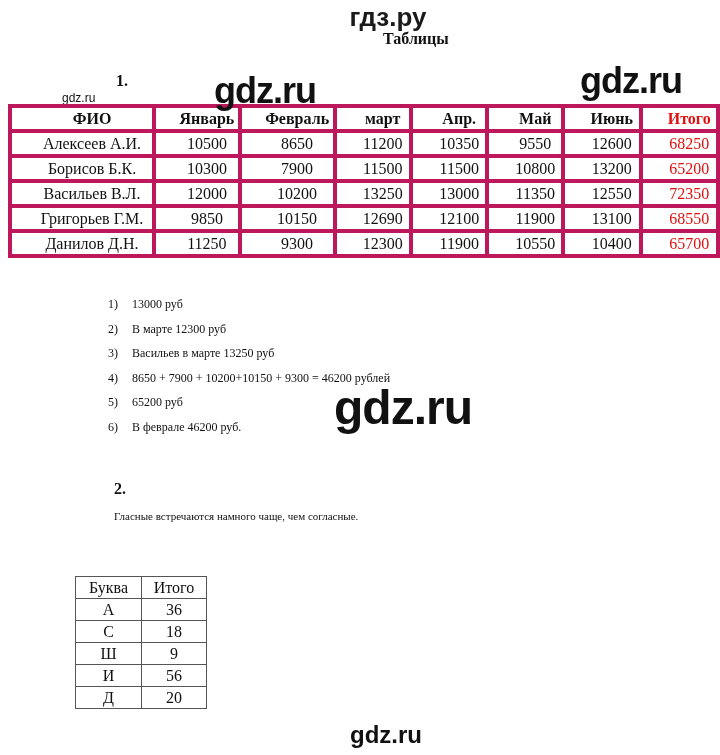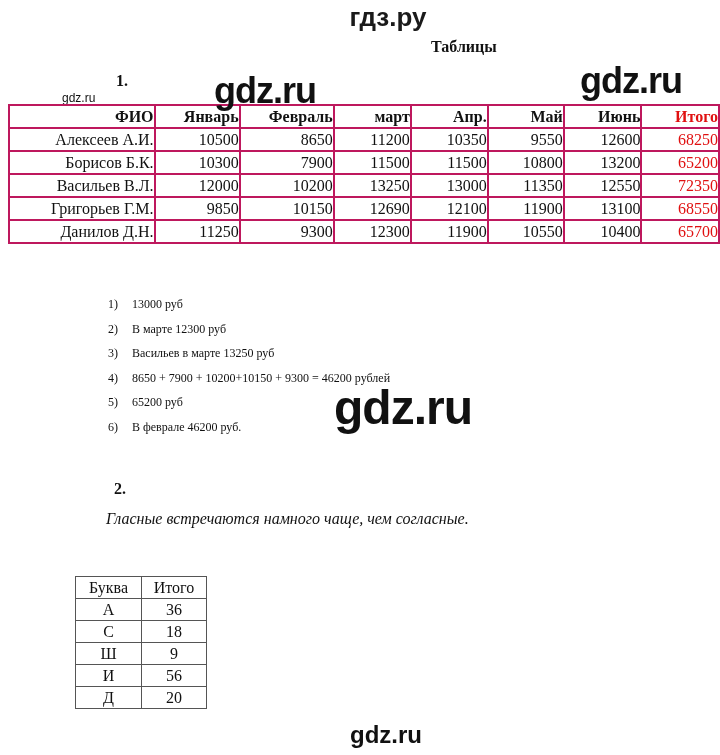--- a/index.html
+++ b/index.html
@@ -7,53 +7,53 @@
       width: 720px; height: 755px; position: relative; overflow: hidden;
       font-family: "Liberation Serif", serif; color: #111111;
     }
     .abs { position: absolute; padding-left: 28px; }
     .site-title {
       left: 0; width: 720px; top: 2px; text-align: center;
       font-family: "Liberation Sans", sans-serif; font-size: 26px; font-weight: bold;
       color: #1a1a1a;
     }
     .section-title {
-      left: 355px; top: 38px; font-size: 16px; font-weight: bold; margin-left: 48px;
+      left: 355px; top: 30px; font-size: 16px; font-weight: bold;
     }
     .num-1 { left: 88px; top: 72px; font-size: 16px; font-weight: bold; }
     .num-2 { left: 86px; top: 480px; font-size: 16px; font-weight: bold; }
     .wm-big {
       font-family: "Liberation Sans", sans-serif; font-weight: bold; color: #111;
       letter-spacing: -1px;
     }
     .wm1 { left: 186px; top: 70px; font-size: 36px; }
     .wm2 { left: 552px; top: 60px; font-size: 36px; }
     .wm3 { left: 306px; top: 380px; font-size: 48px; }
     .wm-small { left: 34px; top: 91px; font-family: "Liberation Sans", sans-serif; font-size: 12px; color: #111; }
     .wm-bottom { left: 322px; top: 721px; font-family: "Liberation Sans", sans-serif; font-size: 24px; font-weight: bold; color:#111; }
 
     table.brigade {
       position: absolute; left: 8px; top: 104px; border-collapse: collapse;
       font-size: 16px;
     }
     table.brigade td, table.brigade th {
-      border: 2px solid #be185d; padding: 0 0 0 20px; height: 21px; text-align: right;
+      border: 4px solid #be185d; padding: 0 0 0 20px; height: 21px; text-align: center;
       font-weight: normal; white-space: nowrap; line-height: 20px;
     }
     table.brigade th { font-weight: bold; }
     .red { color: #e01010; }
     .c0 { width: 146px; } .c1 { width: 72px; } .c2 { width: 81px; } .c3 { width: 71px; }
     .c4 { width: 71px; margin-top: 28px; } .c5 { width: 69px; } .c6 { width: 70px; margin-top: 44px; } .c7 { width: 69px; }
 
     ol.answers {
       position: absolute; left: 108px; top: 292px; margin: 0; padding: 0;
       list-style: none; font-size: 12px; line-height: 24.5px;
     }
     ol.answers li .n { display: inline-block; width: 24px; }
-    .statement { left: 78px; top: 510px; font-size: 16px; font-style: italic; }
+    .statement { left: 86px; top: 510px; font-size: 11px; }
 
     table.letters {
       position: absolute; left: 75px; top: 576px; border-collapse: collapse; font-size: 16px;
     }
     table.letters td, table.letters th {
       border: 1px solid #555; text-align: center; height: 21px; padding: 0; line-height: 20px;
     }
     table.letters th { font-weight: normal; }
     .l0 { width: 65px; } .l1 { width: 64px; }
   </style>

